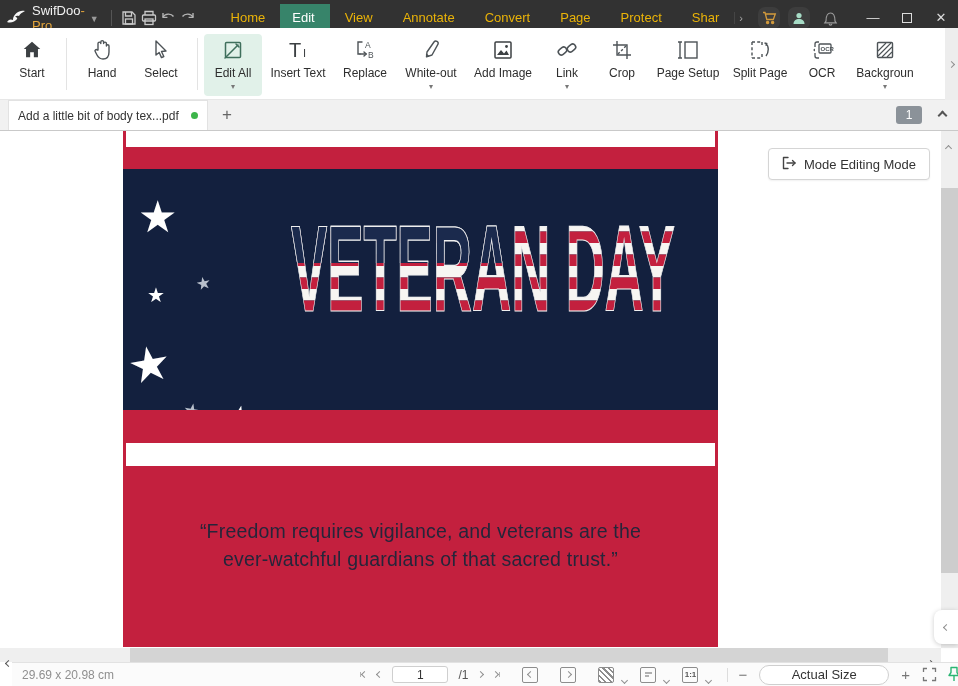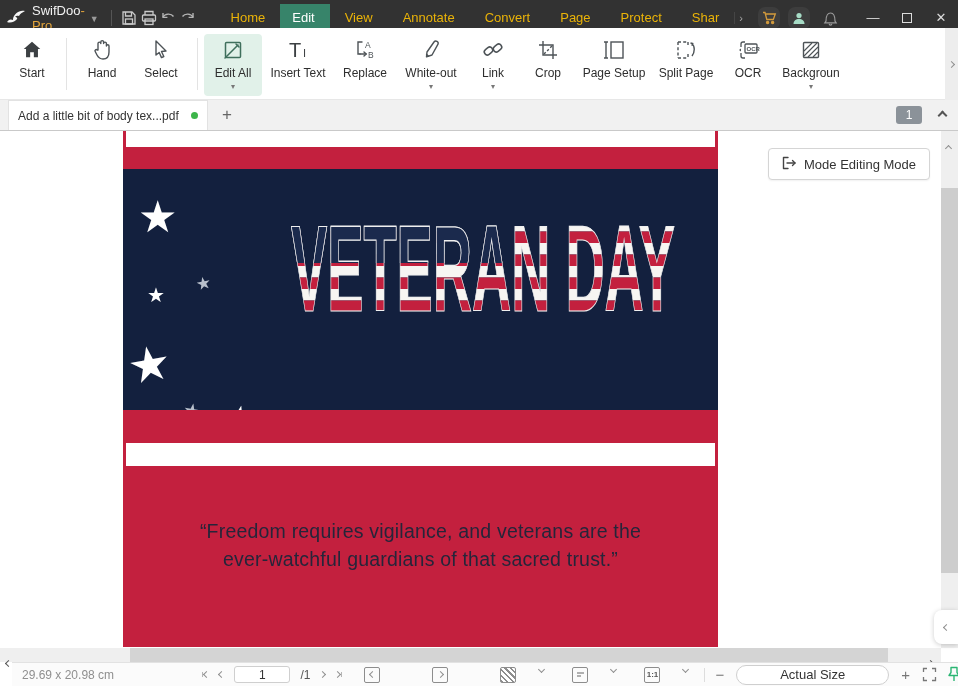--- a/index.html
+++ b/index.html
@@ -95,30 +95,30 @@
   
   .statusbar { position:absolute; left:12px; top:662px; width:958px; height:24px; background:#fbfbfb;
     border-top:1px solid #e2e2e2; display:flex; align-items:center; font-size:12px; color:#8f8f8f; }
   .dims { margin-left:10px; white-space:nowrap; }
   .nav-group { display:flex; align-items:center; margin-left:auto; gap:10px; }
   .navbtn { color:#b5b5b5; display:flex; align-items:center; cursor:pointer; }
   .bar-l { border-left:1.6px solid #b5b5b5; padding-left:1px; }
   .bar-r { border-right:1.6px solid #b5b5b5; padding-right:1px; }
   .page-input { width:56px; height:17px; border:1px solid #cfcfcf; border-radius:3px;
     text-align:center; font-size:12px; color:#333; background:#fff; font-family:"Liberation Sans",sans-serif; }
-  .sb-icons { display:flex; align-items:flex-start; gap:22px; margin-left:22px; }
+  .sb-icons { display:flex; align-items:flex-end; gap:7px; margin-left:22px; }
   .sbox { width:16px; height:16px; border:1.3px solid #8d8d8d; border-radius:2px;
     display:flex; align-items:center; justify-content:center; cursor:pointer; }
   .sbox.hatch { background:repeating-linear-gradient(45deg,#8d8d8d 0 1.5px,#fff 1.5px 4px); }
   .ratio { font-size:8px; color:#555; font-weight:bold; }
   .dd { margin:0 6px 0 1px; }
   .sb-div { width:1px; height:14px; background:#ddd; margin:0 10px; }
   .zoom-group { display:flex; align-items:center; gap:12px; }
   .zoomsym { font-size:15px; color:#777; cursor:pointer; }
-  .zoom-pill { width:153px; height:20px; border:1px solid #cfcfcf; border-radius:11px; background:#fff;
+  .zoom-pill { width:130px; height:20px; border:1px solid #cfcfcf; border-radius:11px; background:#fff;
     display:flex; align-items:center; justify-content:center; font-size:13px; color:#333; cursor:pointer; }
   .pin-wrap { margin:0 9px 0 10px; display:flex; align-items:center; cursor:pointer; }
   svg text { font-family:"Liberation Sans", sans-serif; }
 </style>
 </head>
 <body>
 
 <div class="app">
 
   <div class="titlebar">
@@ -275,20 +275,31 @@
       <span class="ticon">
         <svg width="24" height="22" viewBox="0 0 24 22" fill="none" stroke="#4d5357" stroke-width="1.4" stroke-linejoin="round">
             <path d="M8,13 L15,3 a2.3,2.3 0 0 1 4,2.2 L13,16 l-5.5,1.8 z"></path>
             <path d="M7.2,15 l2.6,2.4"></path>
           </svg>
       </span>
       <span class="tlabel">White-out</span>
       <span class="tcaret">▾</span>
     </div>
 
+    <div class="tool" style="width:74px">
+      <span class="ticon">
+        <svg width="22" height="22" viewBox="0 0 22 22" fill="none" stroke="#3c4043" stroke-width="1.5">
+            <rect x="3" y="3" width="16" height="16" rx="1"></rect>
+            <path d="M5,16 l4,-5 3,3.5 2.5,-3 2.5,4.5" fill="#3c4043" stroke="none"></path>
+            <circle cx="14.5" cy="7.5" r="1.4" fill="#3c4043" stroke="none"></circle>
+          </svg>
+      </span>
+      <span class="tlabel">Add Image</span>
+      <span class="tcaret"></span>
+    </div>
 
     <div class="tool" style="width:54px">
       <span class="ticon">
         <svg width="24" height="22" viewBox="0 0 24 22" fill="none" stroke="#4d5357" stroke-width="1.5">
             <rect x="3" y="9" width="9" height="6" rx="3" transform="rotate(-38 7.5 12)"></rect>
             <rect x="12" y="6" width="9" height="6" rx="3" transform="rotate(-38 16.5 9)"></rect>
           </svg>
       </span>
       <span class="tlabel">Link</span>
       <span class="tcaret">▾</span>

